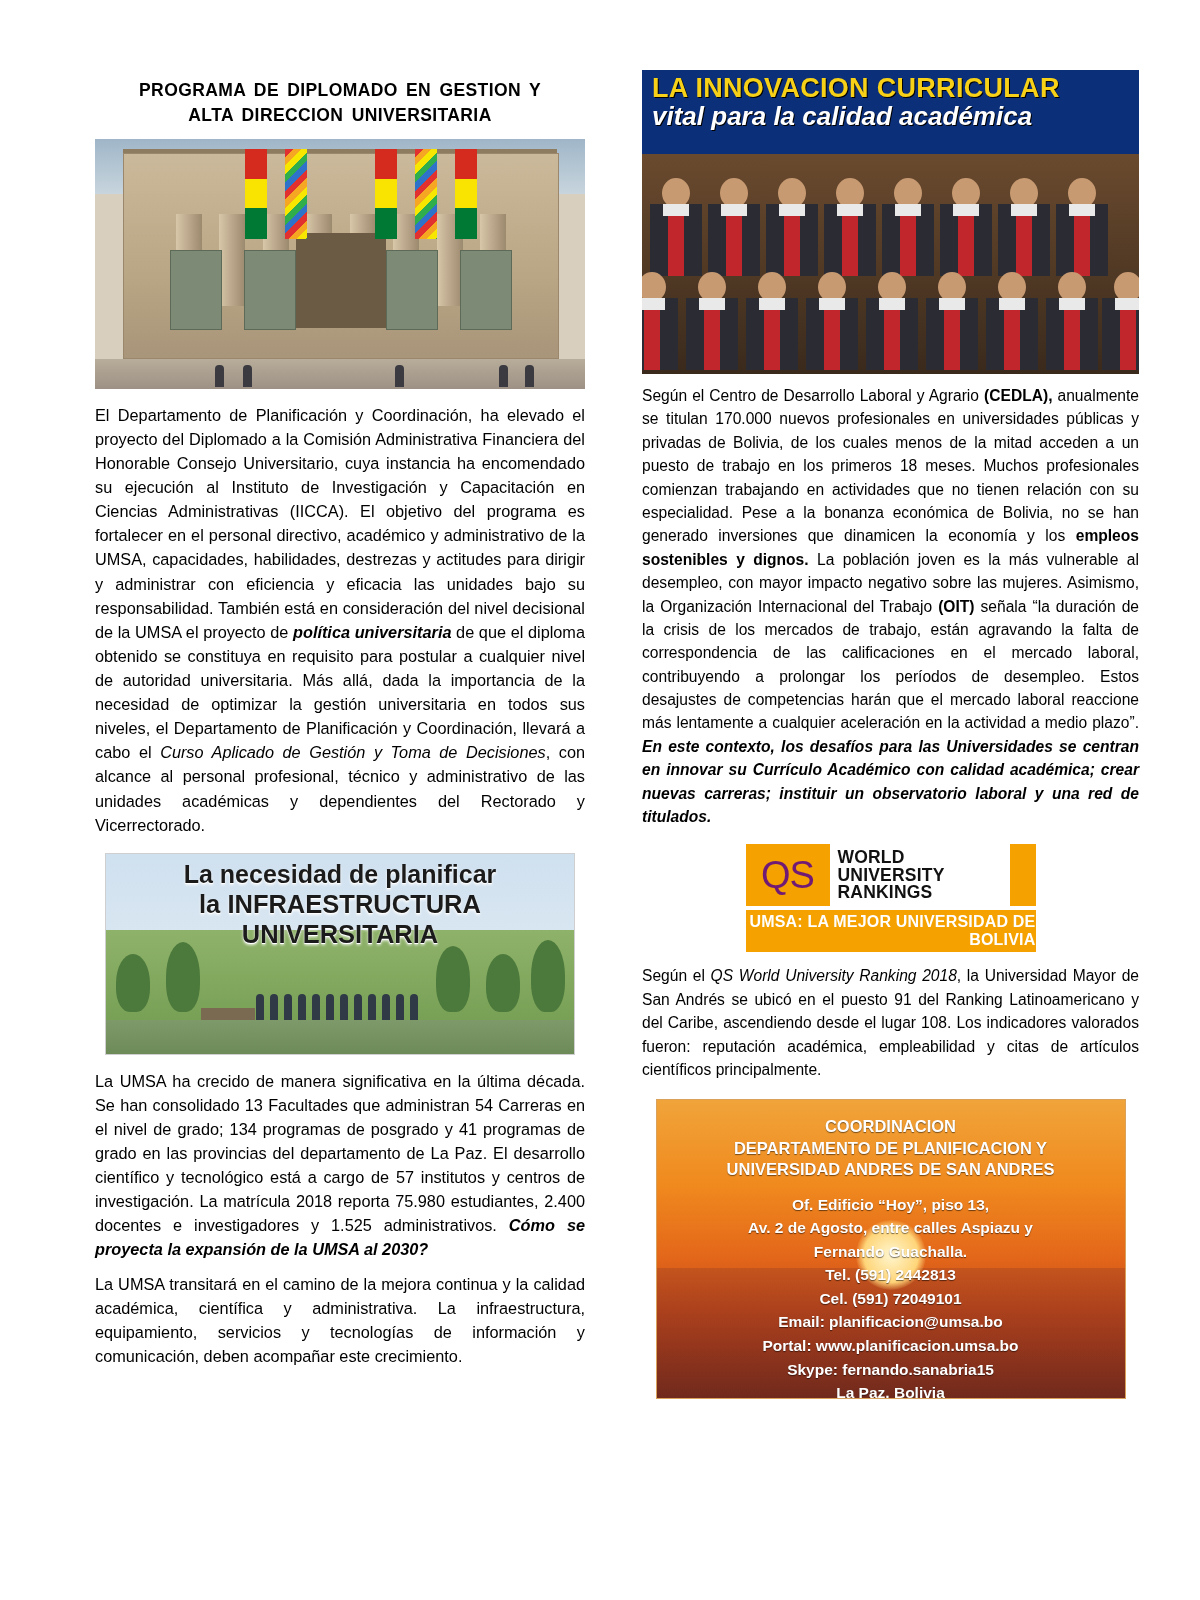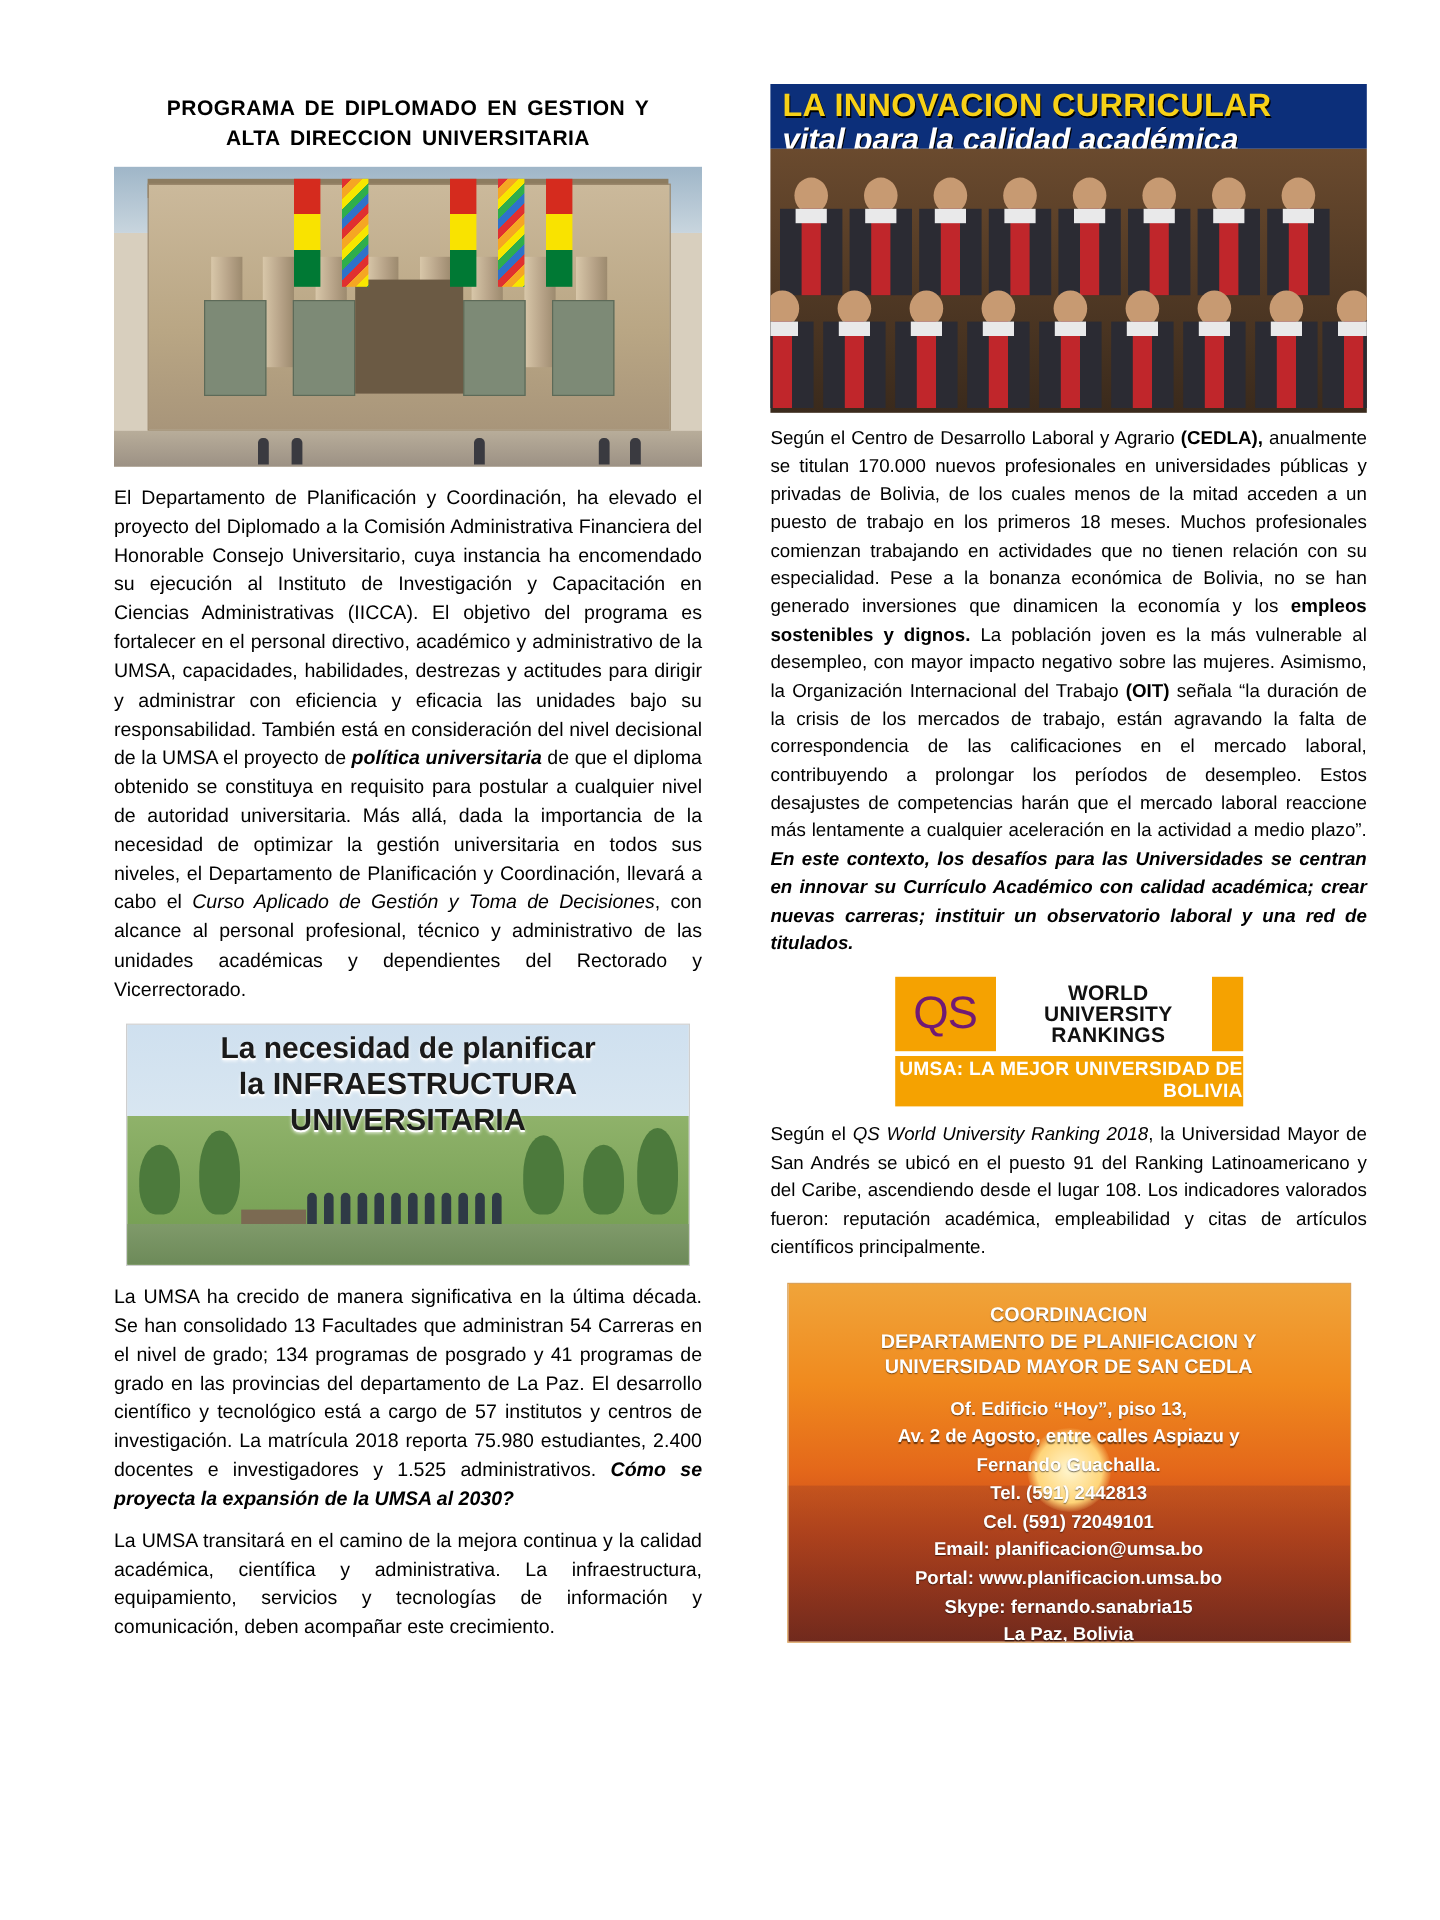--- a/index.html
+++ b/index.html
@@ -97,21 +97,21 @@
   .infra-trees { position:absolute; bottom:42px; width:100%; height:60px; }
   .infra-trees span { position:absolute; bottom:0; width:34px; height:58px; background:#4c7a3c; border-radius:50% 50% 40% 40%; }
   .infra-people { position:absolute; bottom:30px; left:150px; width:180px; height:36px; }
   .infra-people i { position:absolute; bottom:0; width:8px; height:30px; background:#2f3a46; border-radius:4px 4px 0 0; }
   .infra-bench { position:absolute; bottom:34px; left:95px; width:54px; height:12px; background:#7b6a52; }
   .infra-water { position:absolute; bottom:0; left:0; width:100%; height:34px; background:linear-gradient(#7f9a6a,#6d8a59); }
 
   
   .banner-innov {
     width: 497px;
-    height: 54px;
+    height: 84px;
     background: #0c2f7a;
     position: relative;
     overflow: hidden;
     padding: 4px 10px;
     box-sizing: border-box;
   }
   .banner-innov .l1 {
     color: #f7d117;
     font-weight: bold;
     font-size: 27px;
@@ -171,21 +171,20 @@
     align-items: center;
     justify-content: center;
     letter-spacing: -1px;
   }
   .qs-words {
     flex: 1;
     padding-left: 8px;
     display: flex;
     flex-direction: column;
     justify-content: center;
-    text-align: center;
   }
   .qs-words span {
     font-weight: bold;
     font-size: 17.5px;
     line-height: 1.02;
     color: #111;
     letter-spacing: .2px;
   }
   .qs-bar-right { width: 26px; background:#f5a201; }
   .qs-sub {
@@ -480,21 +479,21 @@
         <span>Según el </span><i>QS World University Ranking 2018</i><span>, la Universidad Mayor de San Andrés se ubicó en el puesto 91 del Ranking Latinoamericano y del Caribe, ascendiendo desde el lugar 108. Los indicadores valorados fueron: reputación académica, empleabilidad y citas de artículos científicos principalmente.</span>
       </p>
 
       <div class="contact-box">
         <div class="sea"></div>
         <div class="sun"></div>
         <div class="inner">
           <div class="contact-title">
             <div>COORDINACION</div>
             <div>DEPARTAMENTO DE PLANIFICACION Y</div>
-            <div>UNIVERSIDAD MAYOR DE SAN CEDLA</div>
+            <div>UNIVERSIDAD ANDRES DE SAN ANDRES</div>
           </div>
           <div class="contact-line">Of. Edificio “Hoy”, piso 13,</div>
           <div class="contact-line">Av. 2 de Agosto, entre calles Aspiazu y</div>
           <div class="contact-line">Fernando Guachalla.</div>
           <div class="contact-line">Tel. (591) 2442813</div>
           <div class="contact-line">Cel. (591) 72049101</div>
           <div class="contact-line">Email: planificacion@umsa.bo</div>
           <div class="contact-line">Portal: www.planificacion.umsa.bo</div>
           <div class="contact-line">Skype: fernando.sanabria15</div>
           <div class="contact-line">La Paz, Bolivia</div>

